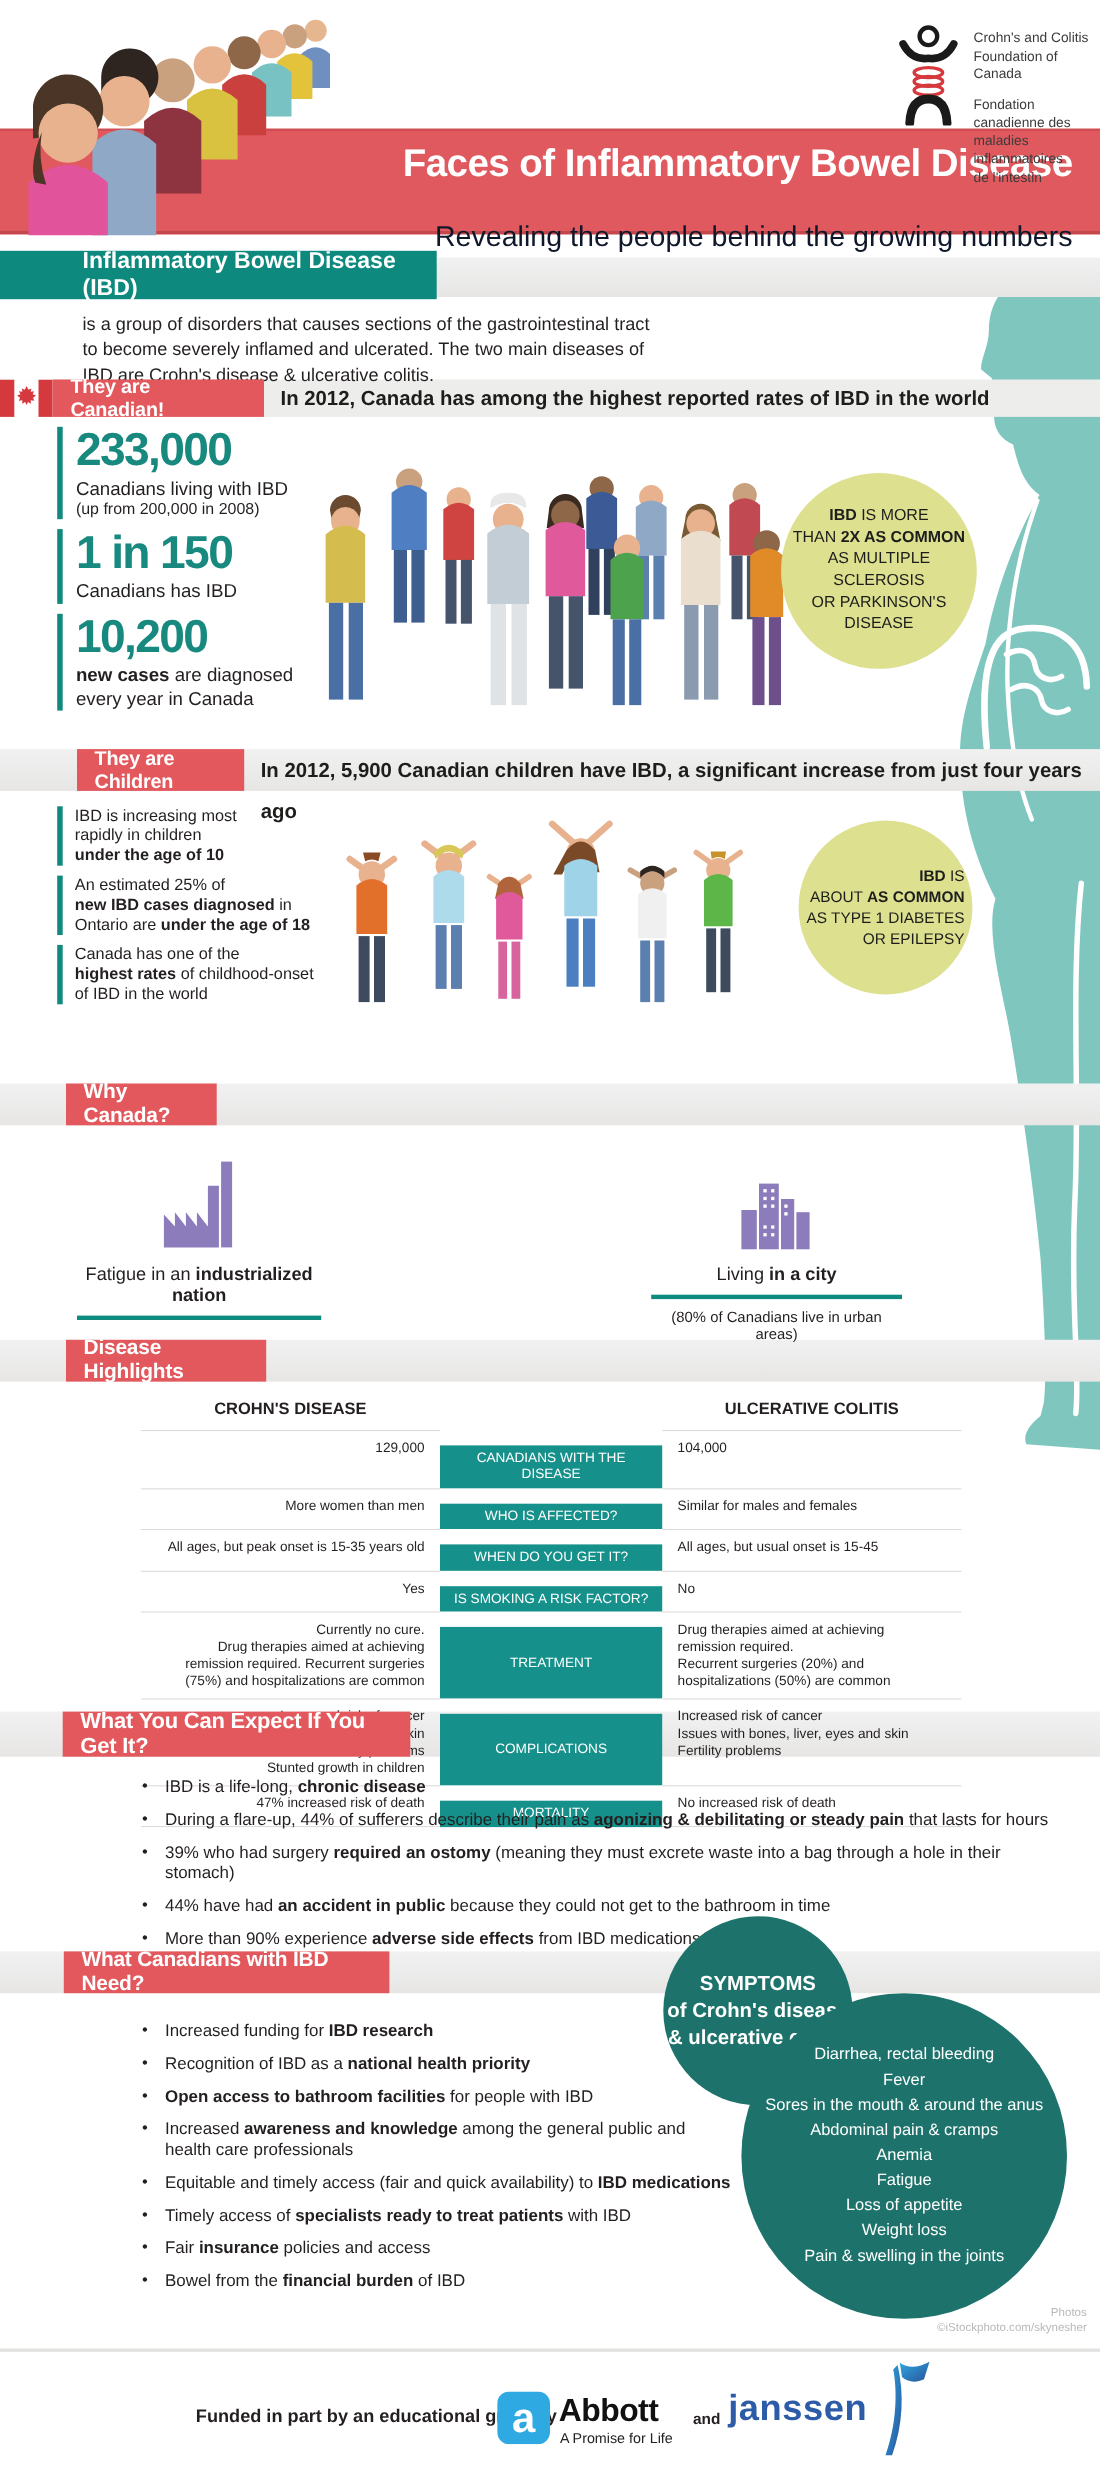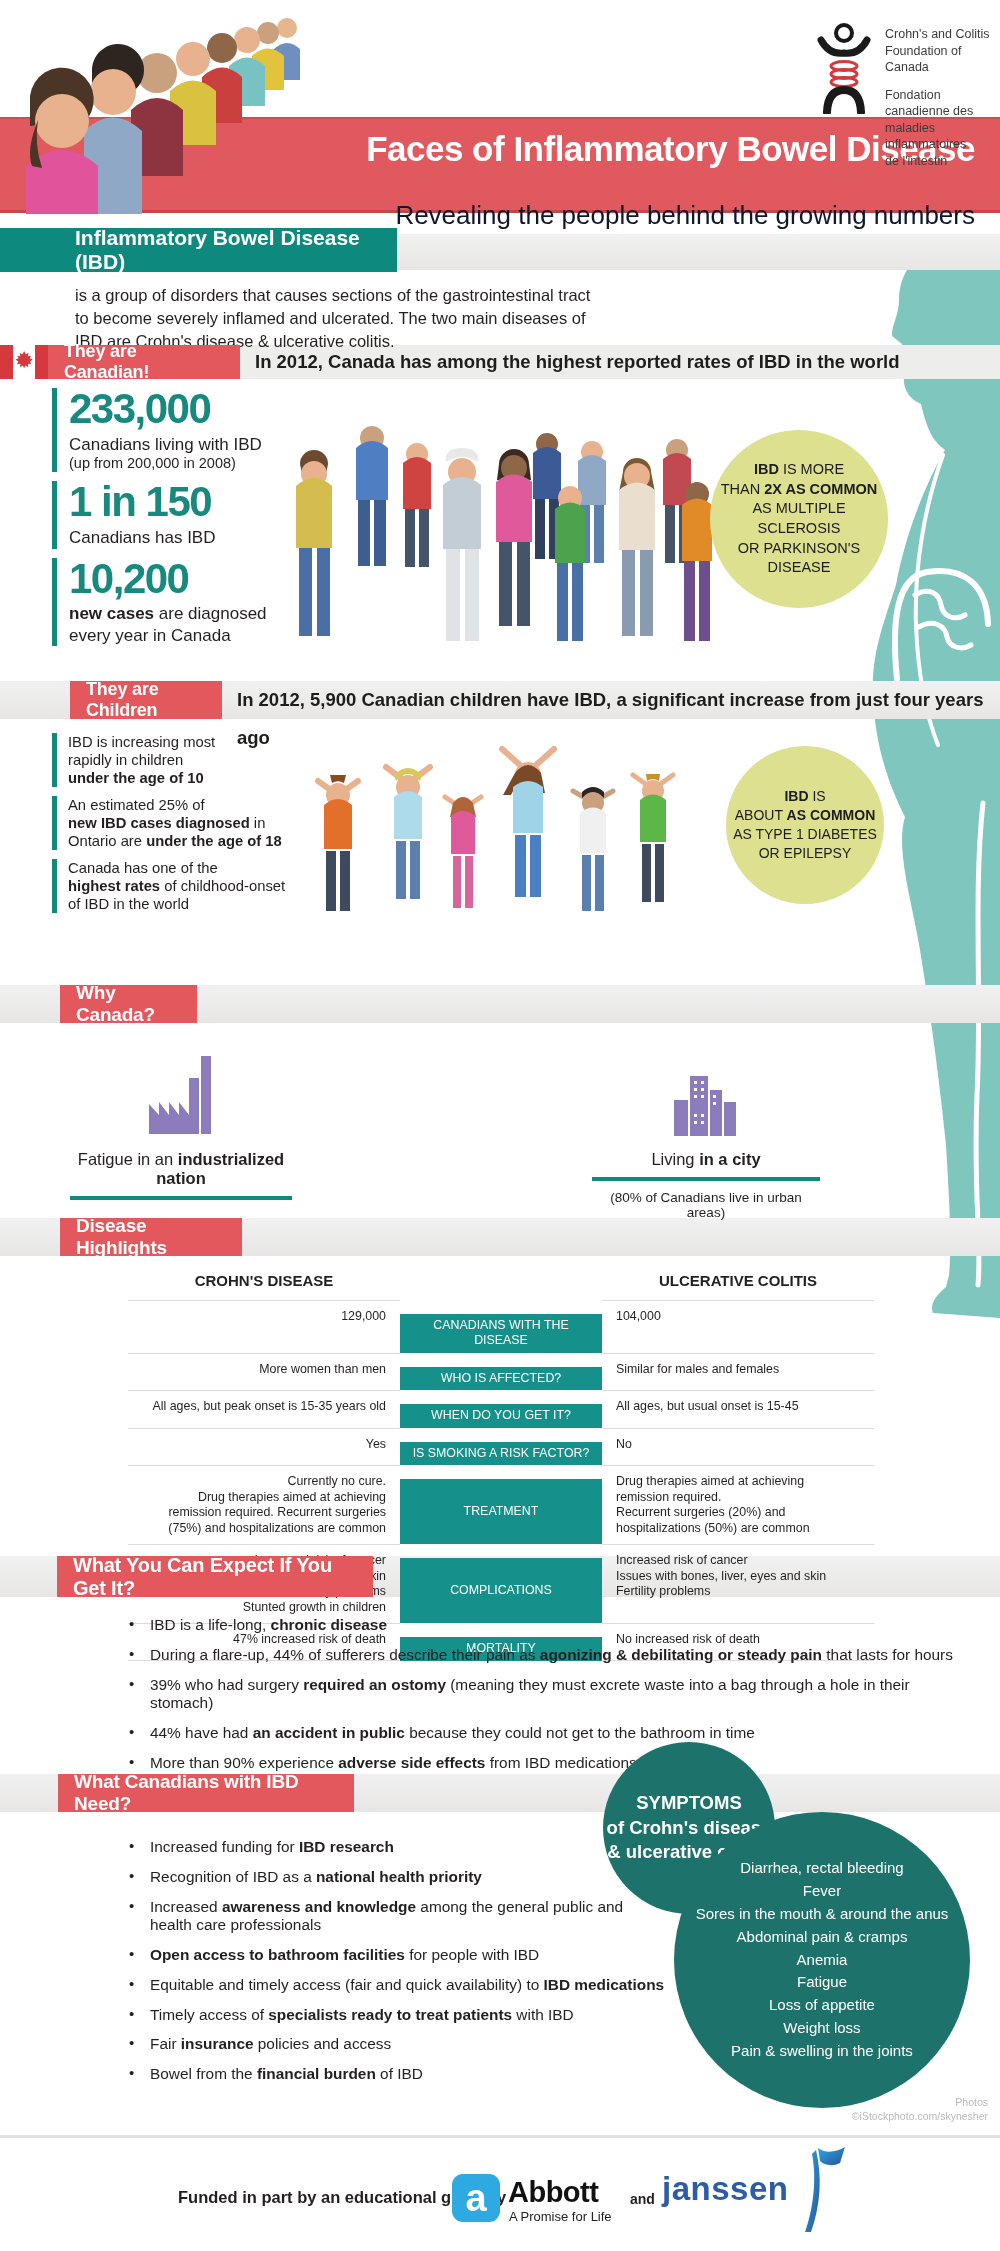--- a/index.html
+++ b/index.html
@@ -325,21 +325,21 @@
           <circle cx="0" cy="0" r="11" fill="#e8b28e"></circle>
           <path d="M-6 -10 a11 11 0 0 1 12 0 l1 -7 h-14z" fill="#c8922a"></path>
           <path d="M-13 9 q13 -11 26 0 v42 h-26z" fill="#5cb648"></path>
           <rect x="-11" y="53" width="9" height="58" fill="#3e4a5e"></rect>
           <rect x="2" y="53" width="9" height="58" fill="#3e4a5e"></rect>
         </g>
     </g>
   </svg>
 
   <div class="bubble" style="left:726px;top:746px;width:158px;height:158px;font-size:14px;line-height:1.36;">
-    <div class="rich" style="padding:0 6px;"><b>IBD</b><span> IS
+    <div class="rich" style="padding:0 6px;text-align:right;"><b>IBD</b><span> IS
 ABOUT </span><b>AS COMMON</b><span>
 AS TYPE 1 DIABETES
 OR EPILEPSY</span></div>
   </div>
 
   <div class="rlabel" style="left:60px;top:985px;width:137px;height:38px;font-size:19px;box-sizing:border-box;">
     <span>Why Canada?</span>
   </div>
 
   <div class="why-col" style="left:70px;top:1040px;width:222px;">
@@ -443,22 +443,22 @@
     <li class="rich"><span>44% have had </span><b>an accident in public</b><span> because they could not get to the bathroom in time</span></li>
     <li class="rich"><span>More than 90% experience </span><b>adverse side effects</b><span> from IBD medications</span></li>
   </ul>
 
   <div class="rlabel" style="left:58px;top:1774px;width:296px;height:38px;font-size:19px;box-sizing:border-box;">
     <span>What Canadians with IBD Need?</span>
   </div>
   <ul class="blist abs" style="left:126px;top:1838px;width:540px;z-index:3;">
     <li class="rich"><span>Increased funding for </span><b>IBD research</b></li>
     <li class="rich"><span>Recognition of IBD as a </span><b>national health priority</b></li>
+    <li class="rich"><b>Open access to bathroom facilities</b><span> for people with IBD</span></li>
     <li class="rich"><span>Increased </span><b>awareness and knowledge</b><span> among the general public and health care professionals</span></li>
-    <li class="rich"><b>Open access to bathroom facilities</b><span> for people with IBD</span></li>
     <li class="rich"><span>Equitable and timely access (fair and quick availability) to </span><b>IBD medications</b></li>
     <li class="rich"><span>Timely access of </span><b>specialists ready to treat patients</b><span> with IBD</span></li>
     <li class="rich"><span>Fair </span><b>insurance</b><span> policies and access</span></li>
     <li class="rich"><span>Bowel from the </span><b>financial burden</b><span> of IBD</span></li>
   </ul>
 
   <div class="tealcircle" style="left:603px;top:1742px;width:172px;height:172px;">
     <div id="symp-head" class="pre">SYMPTOMS
 of Crohn's disease
 &amp; ulcerative colitis</div>

